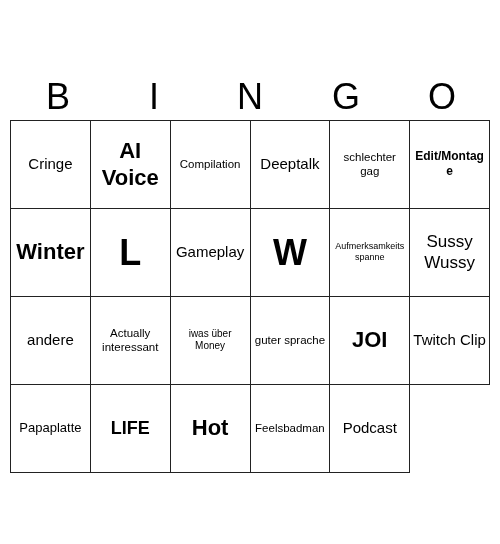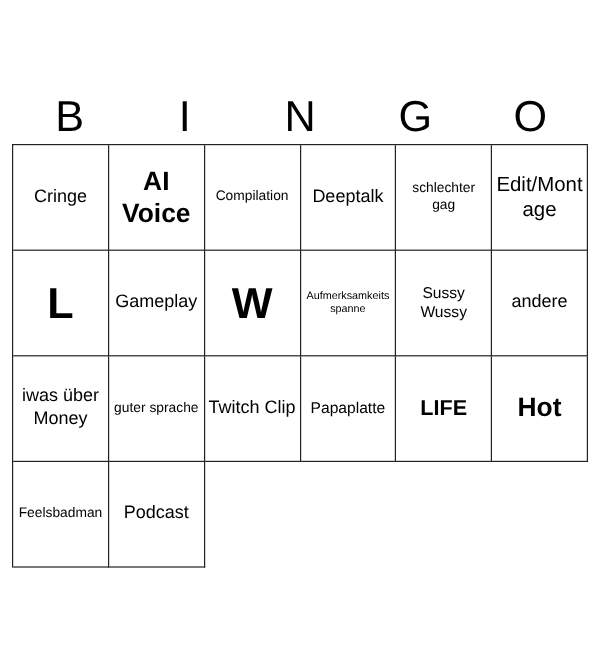--- a/index.html
+++ b/index.html
@@ -69,29 +69,32 @@
     <span>N</span>
     <span>G</span>
     <span>O</span>
   </div>
   <div class="bingo-grid" id="bingo-grid">
   <div class="bingo-cell" style="font-size: 15px; font-weight: normal;">Cringe</div>
       <div class="bingo-cell" style="font-size: 22px; font-weight: bold;">AI Voice</div>
       <div class="bingo-cell" style="font-size: 11.5px; font-weight: normal;">Compilation</div>
       <div class="bingo-cell" style="font-size: 15px; font-weight: normal;">Deeptalk</div>
       <div class="bingo-cell" style="font-size: 11.5px; font-weight: normal;">schlechter gag</div>
-      <div class="bingo-cell" style="font-size: 17px; font-weight: normal;">Edit/Montage</div>
+      <div class="bingo-cell" style="font-size: 12px; font-weight: bold;">Edit/Montage</div>
+      <div class="bingo-cell" style="font-size: 22px; font-weight: bold;">Winter</div>
       <div class="bingo-cell" style="font-size: 36px; font-weight: bold;">L</div>
       <div class="bingo-cell" style="font-size: 15px; font-weight: normal;">Gameplay</div>
       <div class="bingo-cell" style="font-size: 36px; font-weight: bold;">W</div>
       <div class="bingo-cell" style="font-size: 9px; font-weight: normal;">Aufmerksamkeitsspanne</div>
-      <div class="bingo-cell" style="font-size: 13px; font-weight: normal;">Sussy Wussy</div>
+      <div class="bingo-cell" style="font-size: 17px; font-weight: normal;">Sussy Wussy</div>
       <div class="bingo-cell" style="font-size: 15px; font-weight: normal;">andere</div>
-      <div class="bingo-cell" style="font-size: 15px; font-weight: normal;">iwas über Money</div>
+      <div class="bingo-cell" style="font-size: 11.5px; font-weight: normal;">Actually interessant</div>
+      <div class="bingo-cell" style="font-size: 10px; font-weight: normal;">iwas über Money</div>
       <div class="bingo-cell" style="font-size: 11.5px; font-weight: normal;">guter sprache</div>
+      <div class="bingo-cell" style="font-size: 22px; font-weight: bold;">JOI</div>
       <div class="bingo-cell" style="font-size: 15px; font-weight: normal;">Twitch Clip</div>
       <div class="bingo-cell" style="font-size: 13px; font-weight: normal;">Papaplatte</div>
       <div class="bingo-cell" style="font-size: 18px; font-weight: bold;">LIFE</div>
       <div class="bingo-cell" style="font-size: 22px; font-weight: bold;">Hot</div>
       <div class="bingo-cell" style="font-size: 11.5px; font-weight: normal;">Feelsbadman</div>
       <div class="bingo-cell" style="font-size: 15px; font-weight: normal;">Podcast</div>
     </div>
 </div>
 
 </body></html>

